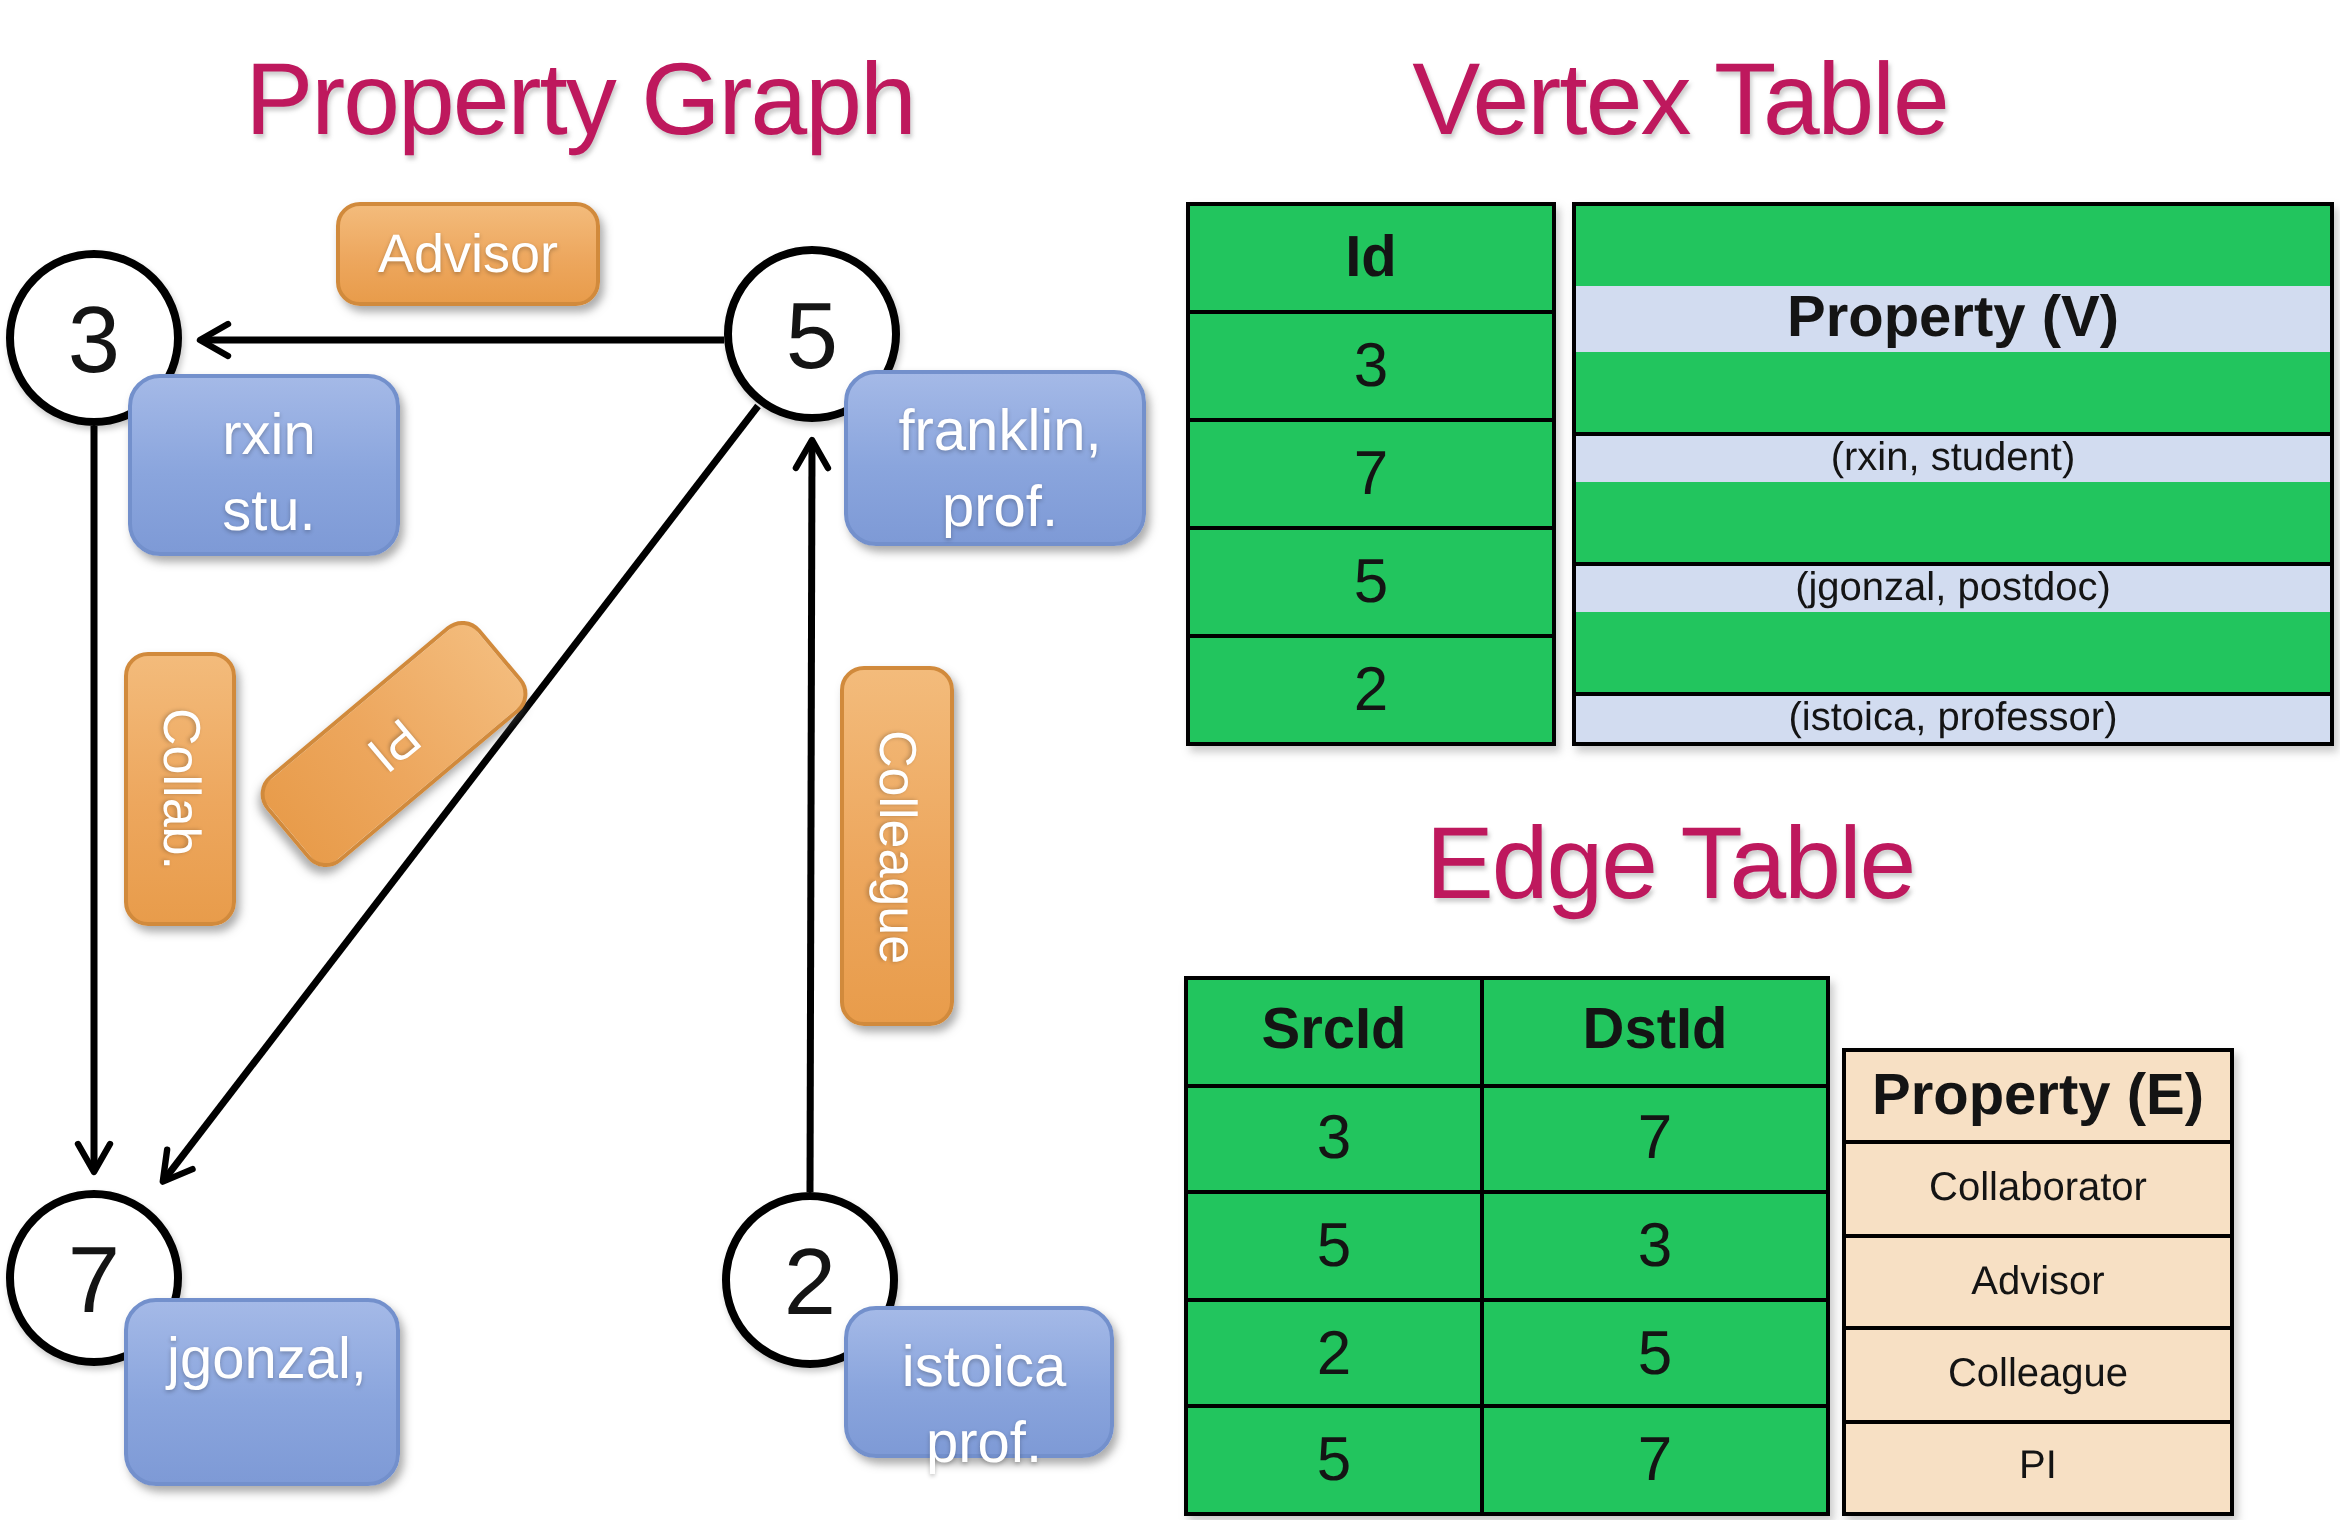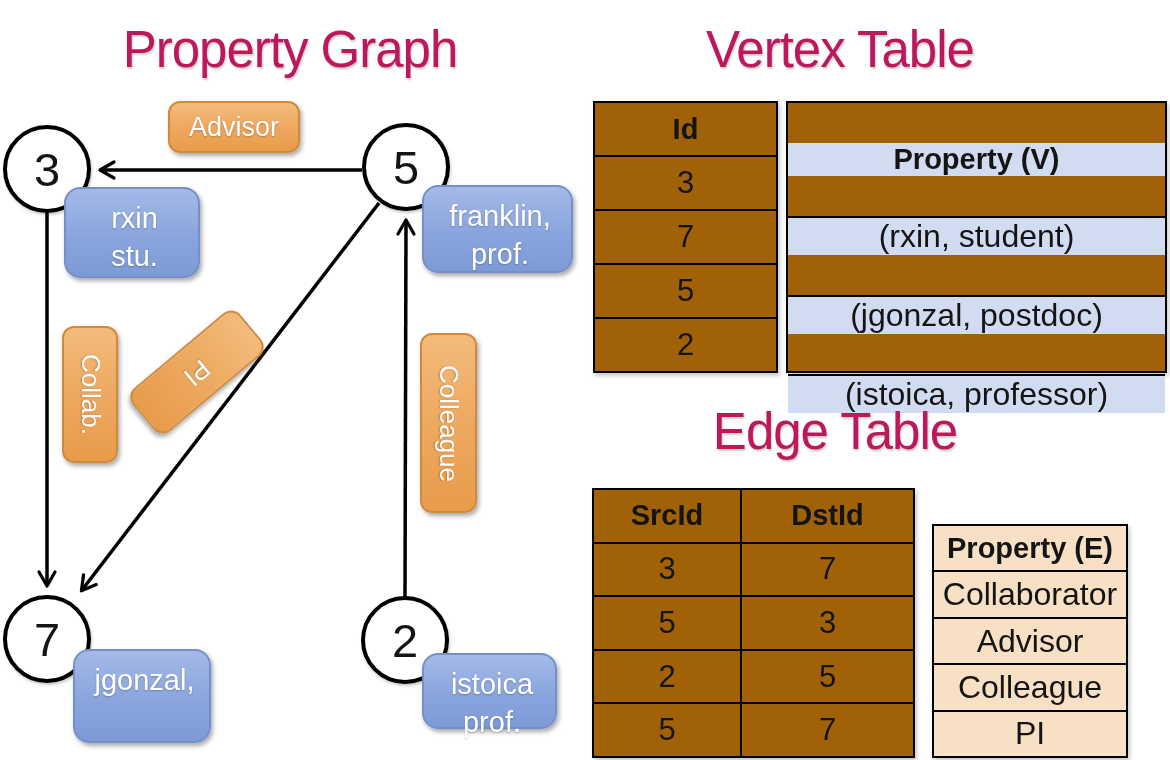--- a/index.html
+++ b/index.html
@@ -82,44 +82,44 @@
     white-space: nowrap;
     font-size: 26px;
   }
   .elabel-pi { transform: rotate(50deg); }
 
   
   .dtable { position: absolute; display: flex; }
   .tcol, .tgroup {
     box-sizing: border-box;
     border: 2px solid #000;
-    background: #a16207;
+    background: #22c55e;
     box-shadow: 2px 3px 4px rgba(140,140,140,0.45);
   }
   .tcol { display: flex; flex-direction: column; }
   .tgroup { display: flex; flex-direction: row; }
   .tgroup .tcol { border: none; box-shadow: none; }
   .tgroup .divided { border-right: 2px solid #000; }
   .cell {
     flex: 1;
     display: flex; align-items: center; justify-content: center;
     border-top: 2px solid #000;
-    font-size: 32px;
+    font-size: 20px;
     color: #141414;
     white-space: nowrap;
   }
   .cell:first-child { border-top: none; }
   .cell.hdr { font-weight: bold; font-size: 29px; }
   .cell.num { font-size: 31px; }
   .fill-v { background: var(--vertex-property-fill, #d2dcf0); margin-top: 40px; }
   .fill-e { background: var(--edge-property-fill, #f7e0c4); }
   .vertex-table { left: 593px; top: 101px; height: 272px; column-gap: 8px; }
   .vt-id   { width: 185px; }
   .vt-prop { width: 381px; }
-  .edge-table { left: 592px; top: 488px; height: 270px; column-gap: 17px; }
+  .edge-table { left: 592px; top: 488px; height: 270px; column-gap: 6px; }
   .et-src  { width: 148px; }
   .et-dst  { width: 171px; }
   .et-prop { width: 196px; margin-top: 36px; }
 </style>
 </head>
 <body>
 
 <div class="page">
 
   <section class="graph-panel">
@@ -151,21 +151,21 @@
     </div>
 
     <div class="vlabel-box" style="left:64px; top:187px; width:136px; height:91px;">
       <span class="line">rxin</span>
       <span class="line">stu.</span>
     </div>
     <div class="vlabel-box" style="left:422px; top:185px; width:151px; height:88px;">
       <span class="line">franklin,</span>
       <span class="line">prof.</span>
     </div>
-    <div class="vlabel-box" style="left:73px; top:649px; width:138px; height:94px;">
+    <div class="vlabel-box" style="left:62px; top:649px; width:138px; height:94px;">
       <span class="line">jgonzal,</span>
     </div>
     <div class="vlabel-box" style="left:422px; top:653px; width:135px; height:76px;">
       <span class="line">istoica</span>
       <span class="line">prof.</span>
     </div>
 
     <div class="elabel" style="left:168px; top:101px; width:132px; height:52px;">
       <span>Advisor</span>
     </div>

